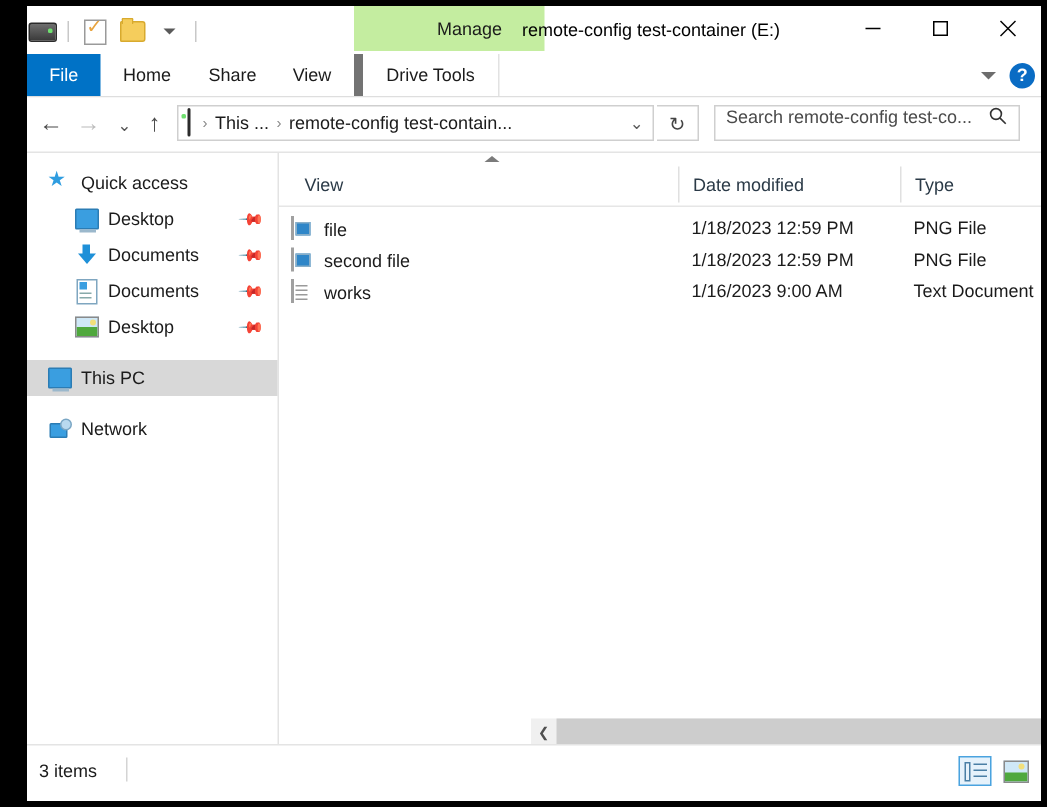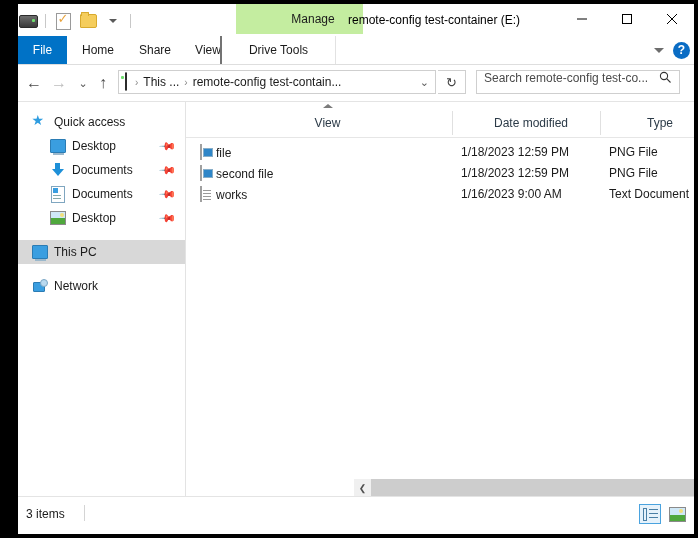--- a/index.html
+++ b/index.html
@@ -169,22 +169,22 @@
   }
   #tab-file {
     left: 0px; width: 49px;
     background: #0072c6;
     color: #ffffff;
   }
   #tab-home { left: 52px; width: 56px; }
   #tab-share { left: 110px; width: 54px; }
   #tab-view { left: 166px; width: 48px; }
   #tab-drive {
-    left: 202px; width: 116px;
-    border-left: 2px solid #737373;
+    left: 218px; width: 97px;
+    border-left: 6px solid #737373;
     border-right: 1px solid #e2e2e2;
     box-sizing: border-box;
   }
   #ribbon-right {
     position: absolute;
     right: 4px;
     top: 0;
     height: 28px;
     display: flex;
     align-items: center;
@@ -302,21 +302,20 @@
     margin-right: 7px;
     color: #333;
     font-size: 12px;
   }
 
   
   #body {
     position: relative;
     height: 394px;
     background: #3b82f6;
-    text-align: center;
   }
   #navpane {
     position: absolute;
     left: 0; top: 0;
     width: 168px;
     height: 394px;
     background: #ffffff;
     border-right: 1px solid #e3e3e3;
     box-sizing: border-box;
     padding-top: 8px;

